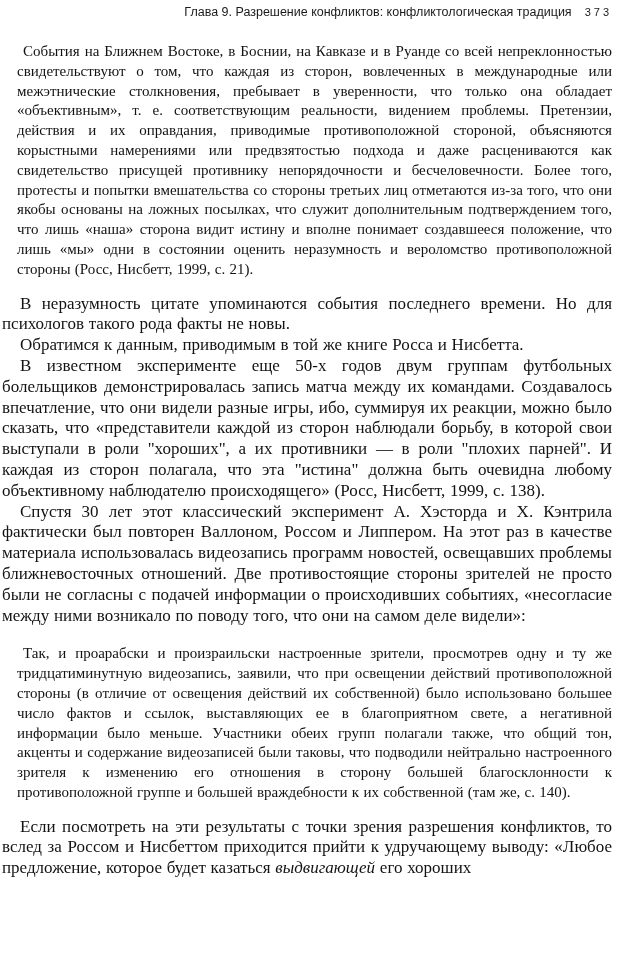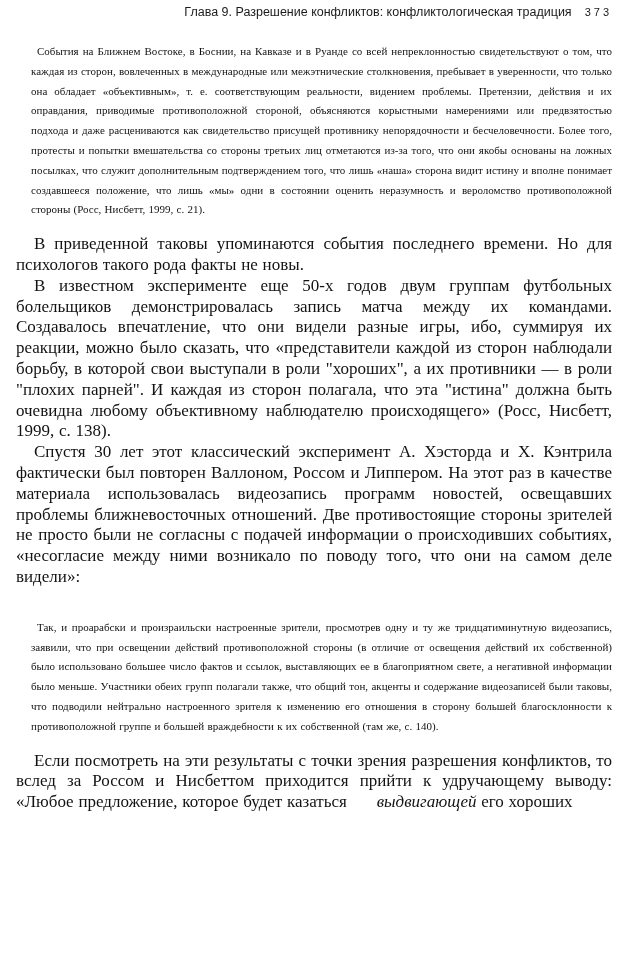--- a/index.html
+++ b/index.html
@@ -4,21 +4,21 @@
 <style>
   html, body { margin: 0; padding: 0; }
   body {
     width: 620px; height: 960px;
     background: #ffffff;
     overflow: hidden;
   }
   .page {
     box-sizing: border-box;
     width: 620px; height: 960px;
-    padding: 5px 8px 0 16px;
+    padding: 5px 8px 0 2px;
     color: #121212;
   }
   .running-head {
     display: flex;
     justify-content: flex-end;
     align-items: baseline;
     font-family: "Liberation Sans", sans-serif;
     font-size: 12.5px;
     line-height: 15px;
     color: #1a1a1a;
@@ -32,42 +32,43 @@
   .content p {
     margin: 0;
     text-align: justify;
     font-family: "Liberation Serif", serif;
     hyphens: auto;
     -webkit-hyphens: auto;
     word-spacing: 0.5px;
   }
   p.quote {
     margin-left: 15px;
-    font-size: 11px;
+    font-size: 15px;
     line-height: 19.8px;
     text-indent: 6px;
   }
   p.body {
     font-size: 17px;
     line-height: 20.8px;
     text-indent: 18px;
   }
   p.quote { margin-bottom: 14px; }
-  p.body + p.quote { margin-top: 30px; }
-  .it { font-style: italic; margin-left: 25px; }
+  p.body + p.quote { margin-top: 18px; }
+  .it { font-style: italic; }
 </style>
 </head>
 <body>
 
 <div class="page">
   <div class="running-head">
     <span class="rh-title">Глава 9. Разрешение конфликтов: конфликтологическая традиция</span>
     <span class="rh-page">373</span>
   </div>
   <div class="content">
       <p class="quote"><span>События на Ближнем Востоке, в Боснии, на Кавказе и в Руанде со всей непреклонностью свидетельствуют о том, что каждая из сторон, вовлеченных в международные или межэтнические столкновения, пребывает в уверенности, что только она обладает «объективным», т. е. соответствующим реальности, видением проблемы. Претензии, действия и их оправдания, приводимые противоположной стороной, объясняются корыстными намерениями или предвзятостью подхода и даже расцениваются как свидетельство присущей противнику непорядочности и бесчеловечности. Более того, протесты и попытки вмешательства со стороны третьих лиц отметаются из-за того, что они якобы основаны на ложных посылках, что служит дополнительным подтверждением того, что лишь «наша» сторона видит истину и вполне понимает создавшееся положение, что лишь «мы» одни в состоянии оценить неразумность и вероломство противоположной стороны (Росс, Нисбетт, 1999, с. 21).</span></p>
-      <p class="body"><span>В приведенной таковы упоминаются события последнего времени. Но для психологов такого рода факты не новы.</span></p>
+      <p class="body"><span>В неразумность цитате упоминаются события последнего времени. Но для психологов такого рода факты не новы.</span></p>
+      <p class="body"><span>Обратимся к данным, приводимым в той же книге Росса и Нисбетта.</span></p>
       <p class="body"><span>В известном эксперименте еще 50-х годов двум группам футбольных болельщиков демонстрировалась запись матча между их командами. Создавалось впечатление, что они видели разные игры, ибо, суммируя их реакции, можно было сказать, что «представители каждой из сторон наблюдали борьбу, в которой свои выступали в роли "хороших", а их противники — в роли "плохих парней". И каждая из сторон полагала, что эта "истина" должна быть очевидна любому объективному наблюдателю происходящего» (Росс, Нисбетт, 1999, с. 138).</span></p>
       <p class="body"><span>Спустя 30 лет этот классический эксперимент А. Хэсторда и Х. Кэнтрила фактически был повторен Валлоном, Россом и Липпером. На этот раз в качестве материала использовалась видеозапись программ новостей, освещавших проблемы ближневосточных отношений. Две противостоящие стороны зрителей не просто были не согласны с подачей информации о происходивших событиях, «несогласие между ними возникало по поводу того, что они на самом деле видели»:</span></p>
       <p class="quote"><span>Так, и проарабски и произраильски настроенные зрители, просмотрев одну и ту же тридцатиминутную видеозапись, заявили, что при освещении действий противоположной стороны (в отличие от освещения действий их собственной) было использовано большее число фактов и ссылок, выставляющих ее в благоприятном свете, а негативной информации было меньше. Участники обеих групп полагали также, что общий тон, акценты и содержание видеозаписей были таковы, что подводили нейтрально настроенного зрителя к изменению его отношения в сторону большей благосклонности к противоположной группе и большей враждебности к их собственной (там же, с. 140).</span></p>
       <p class="body"><span>Если посмотреть на эти результаты с точки зрения разрешения конфликтов, то вслед за Россом и Нисбеттом приходится прийти к удручающему выводу: «Любое предложение, которое будет казаться </span><span class="it">выдвигающей</span><span> его хороших</span></p>
     </div>
 </div>
 
 </body></html>

